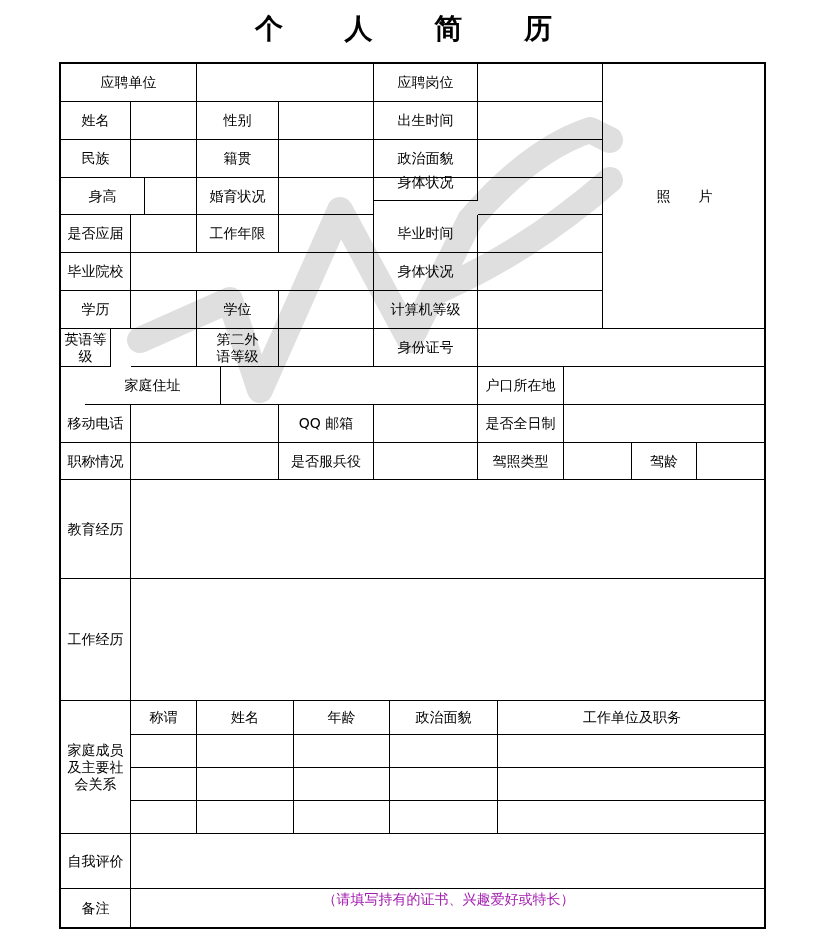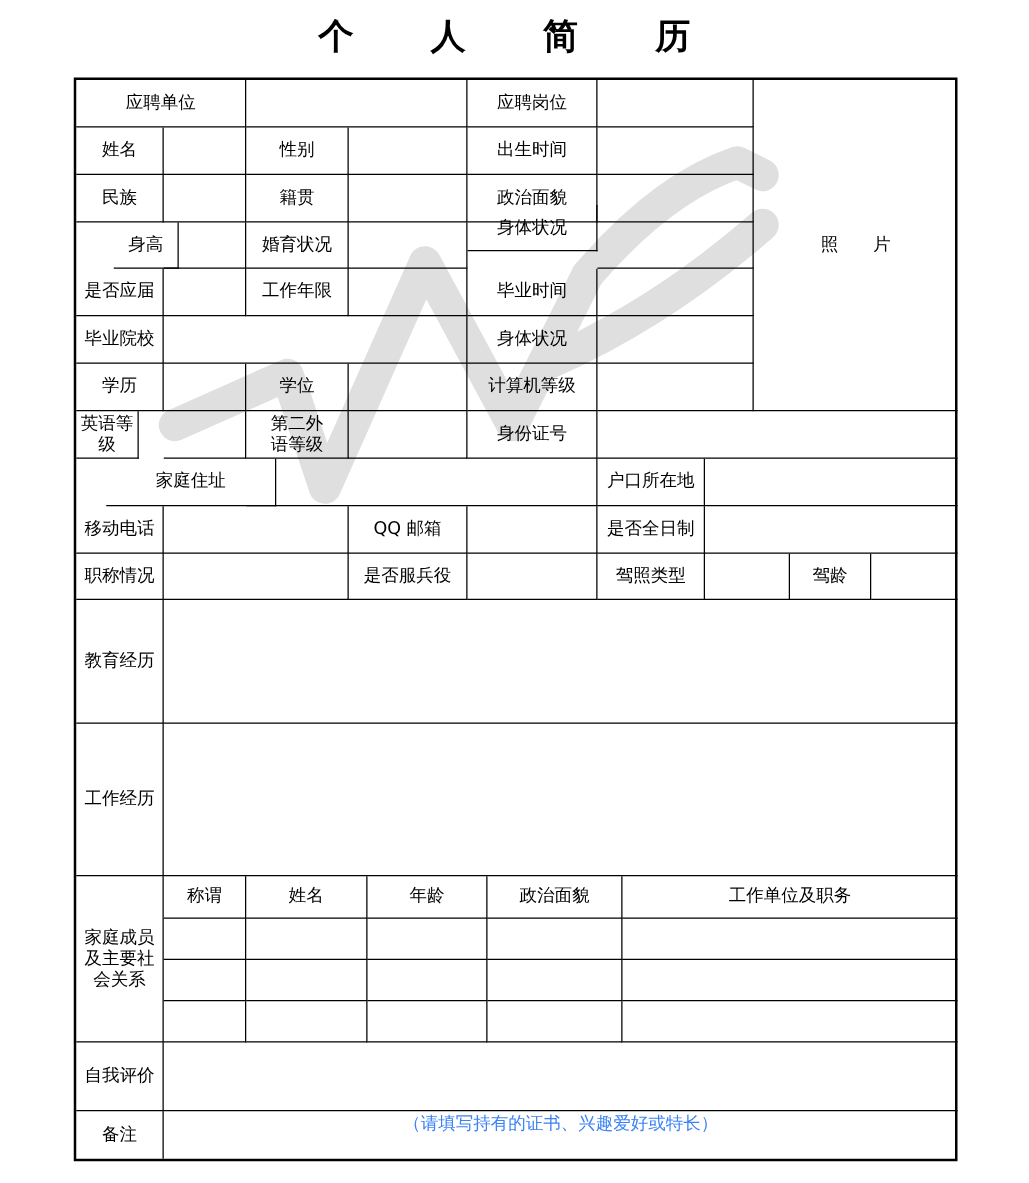--- a/index.html
+++ b/index.html
@@ -9,21 +9,21 @@
            font-family: "DejaVu Serif", "Liberation Serif", serif; font-size: 28px;
            font-weight: bold; letter-spacing: 26px; padding-left: 10px; box-sizing: border-box; }
   .sheet { position: absolute; left: 59px; top: 62px; width: 707px; height: 867px;
            border: 2px solid #000; box-sizing: border-box; }
   .cell { position: absolute; box-sizing: border-box; display: flex; align-items: center;
           justify-content: center; text-align: center; font-size: 14px; line-height: 17px;
           border-right: 1px solid #000; border-bottom: 1px solid #000; }
   .cell.nr { border-right: none; text-align: right; }
   .cell.nb { border-bottom: none; }
   .field { background: transparent; }
-  .hint { color: #3b82f6; font-size: 14px; align-items: flex-start; padding-top: 2px; }
+  .hint { color: #a21caf; font-size: 14px; align-items: flex-start; padding-top: 2px; }
   .watermark { position: absolute; left: 110px; top: 90px; width: 540px; height: 330px;
                pointer-events: none; opacity: 0.12; }
 </style>
 </head>
 <body>
 
 <div class="title">个 人 简 历</div>
 
 <svg class="watermark" viewBox="0 0 540 330">
   <g fill="none" stroke="#000" stroke-width="26" stroke-linecap="round" stroke-linejoin="round">
@@ -51,21 +51,21 @@
   <div class="cell" style="left:313px;top:38px;width:104px;height:38px;">出生时间</div>
   <div class="cell field" style="left:417px;top:38px;width:125px;height:38px;"></div>
 
   <div class="cell" style="left:0;top:76px;width:70px;height:38px;">民族</div>
   <div class="cell field" style="left:70px;top:76px;width:66px;height:38px;"></div>
   <div class="cell" style="left:136px;top:76px;width:82px;height:38px;">籍贯</div>
   <div class="cell field" style="left:218px;top:76px;width:95px;height:38px;"></div>
   <div class="cell" style="left:313px;top:76px;width:104px;height:38px;">政治面貌</div>
   <div class="cell field" style="left:417px;top:76px;width:125px;height:38px;"></div>
 
-  <div class="cell" style="left:0;top:114px;width:52px;height:37px;margin-left:30px;">身高</div>
+  <div class="cell" style="left:0;top:114px;width:84px;height:37px;">身高</div>
   <div class="cell field" style="left:70px;top:114px;width:66px;height:37px;"></div>
   <div class="cell" style="left:136px;top:114px;width:82px;height:37px;">婚育状况</div>
   <div class="cell field" style="left:218px;top:114px;width:95px;height:37px;"></div>
   <div class="cell" style="left:313px;top:100px;width:104px;height:37px;">身体状况</div>
   <div class="cell field" style="left:417px;top:114px;width:125px;height:37px;"></div>
 
   <div class="cell" style="left:0;top:151px;width:70px;height:38px;">是否应届</div>
   <div class="cell field" style="left:70px;top:151px;width:66px;height:38px;"></div>
   <div class="cell" style="left:136px;top:151px;width:82px;height:38px;">工作年限</div>
   <div class="cell field" style="left:218px;top:151px;width:95px;height:38px;"></div>

